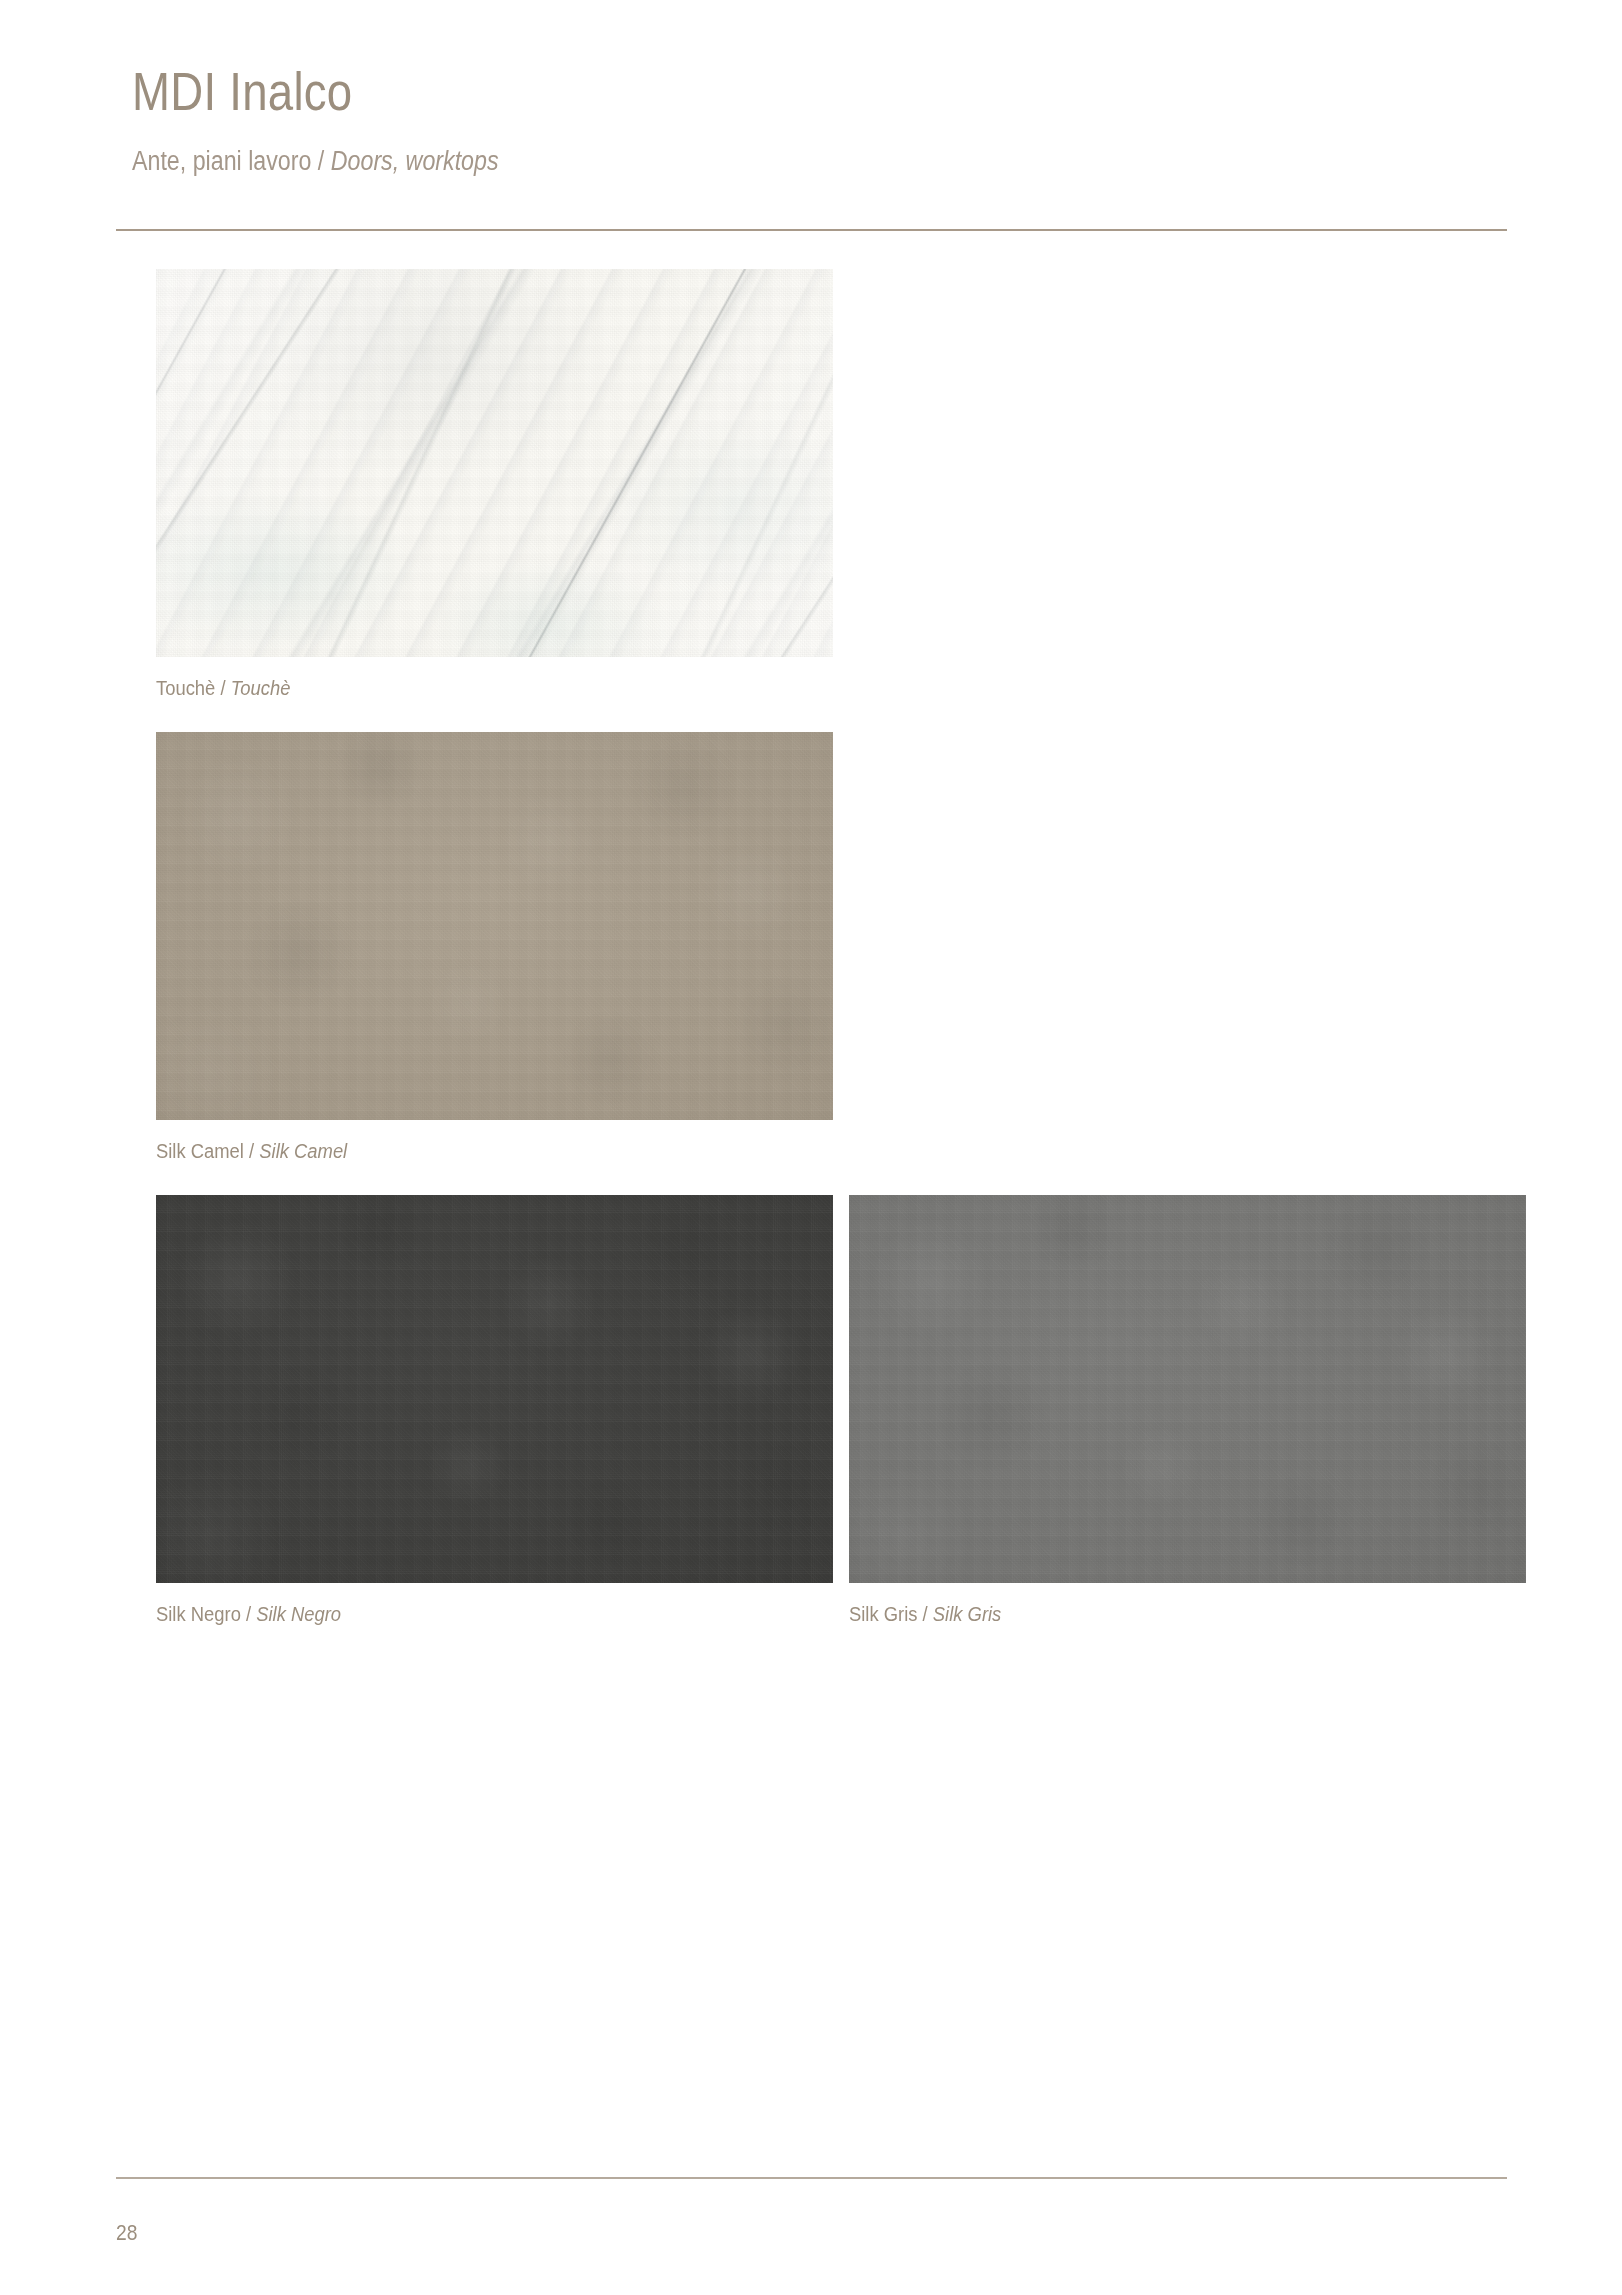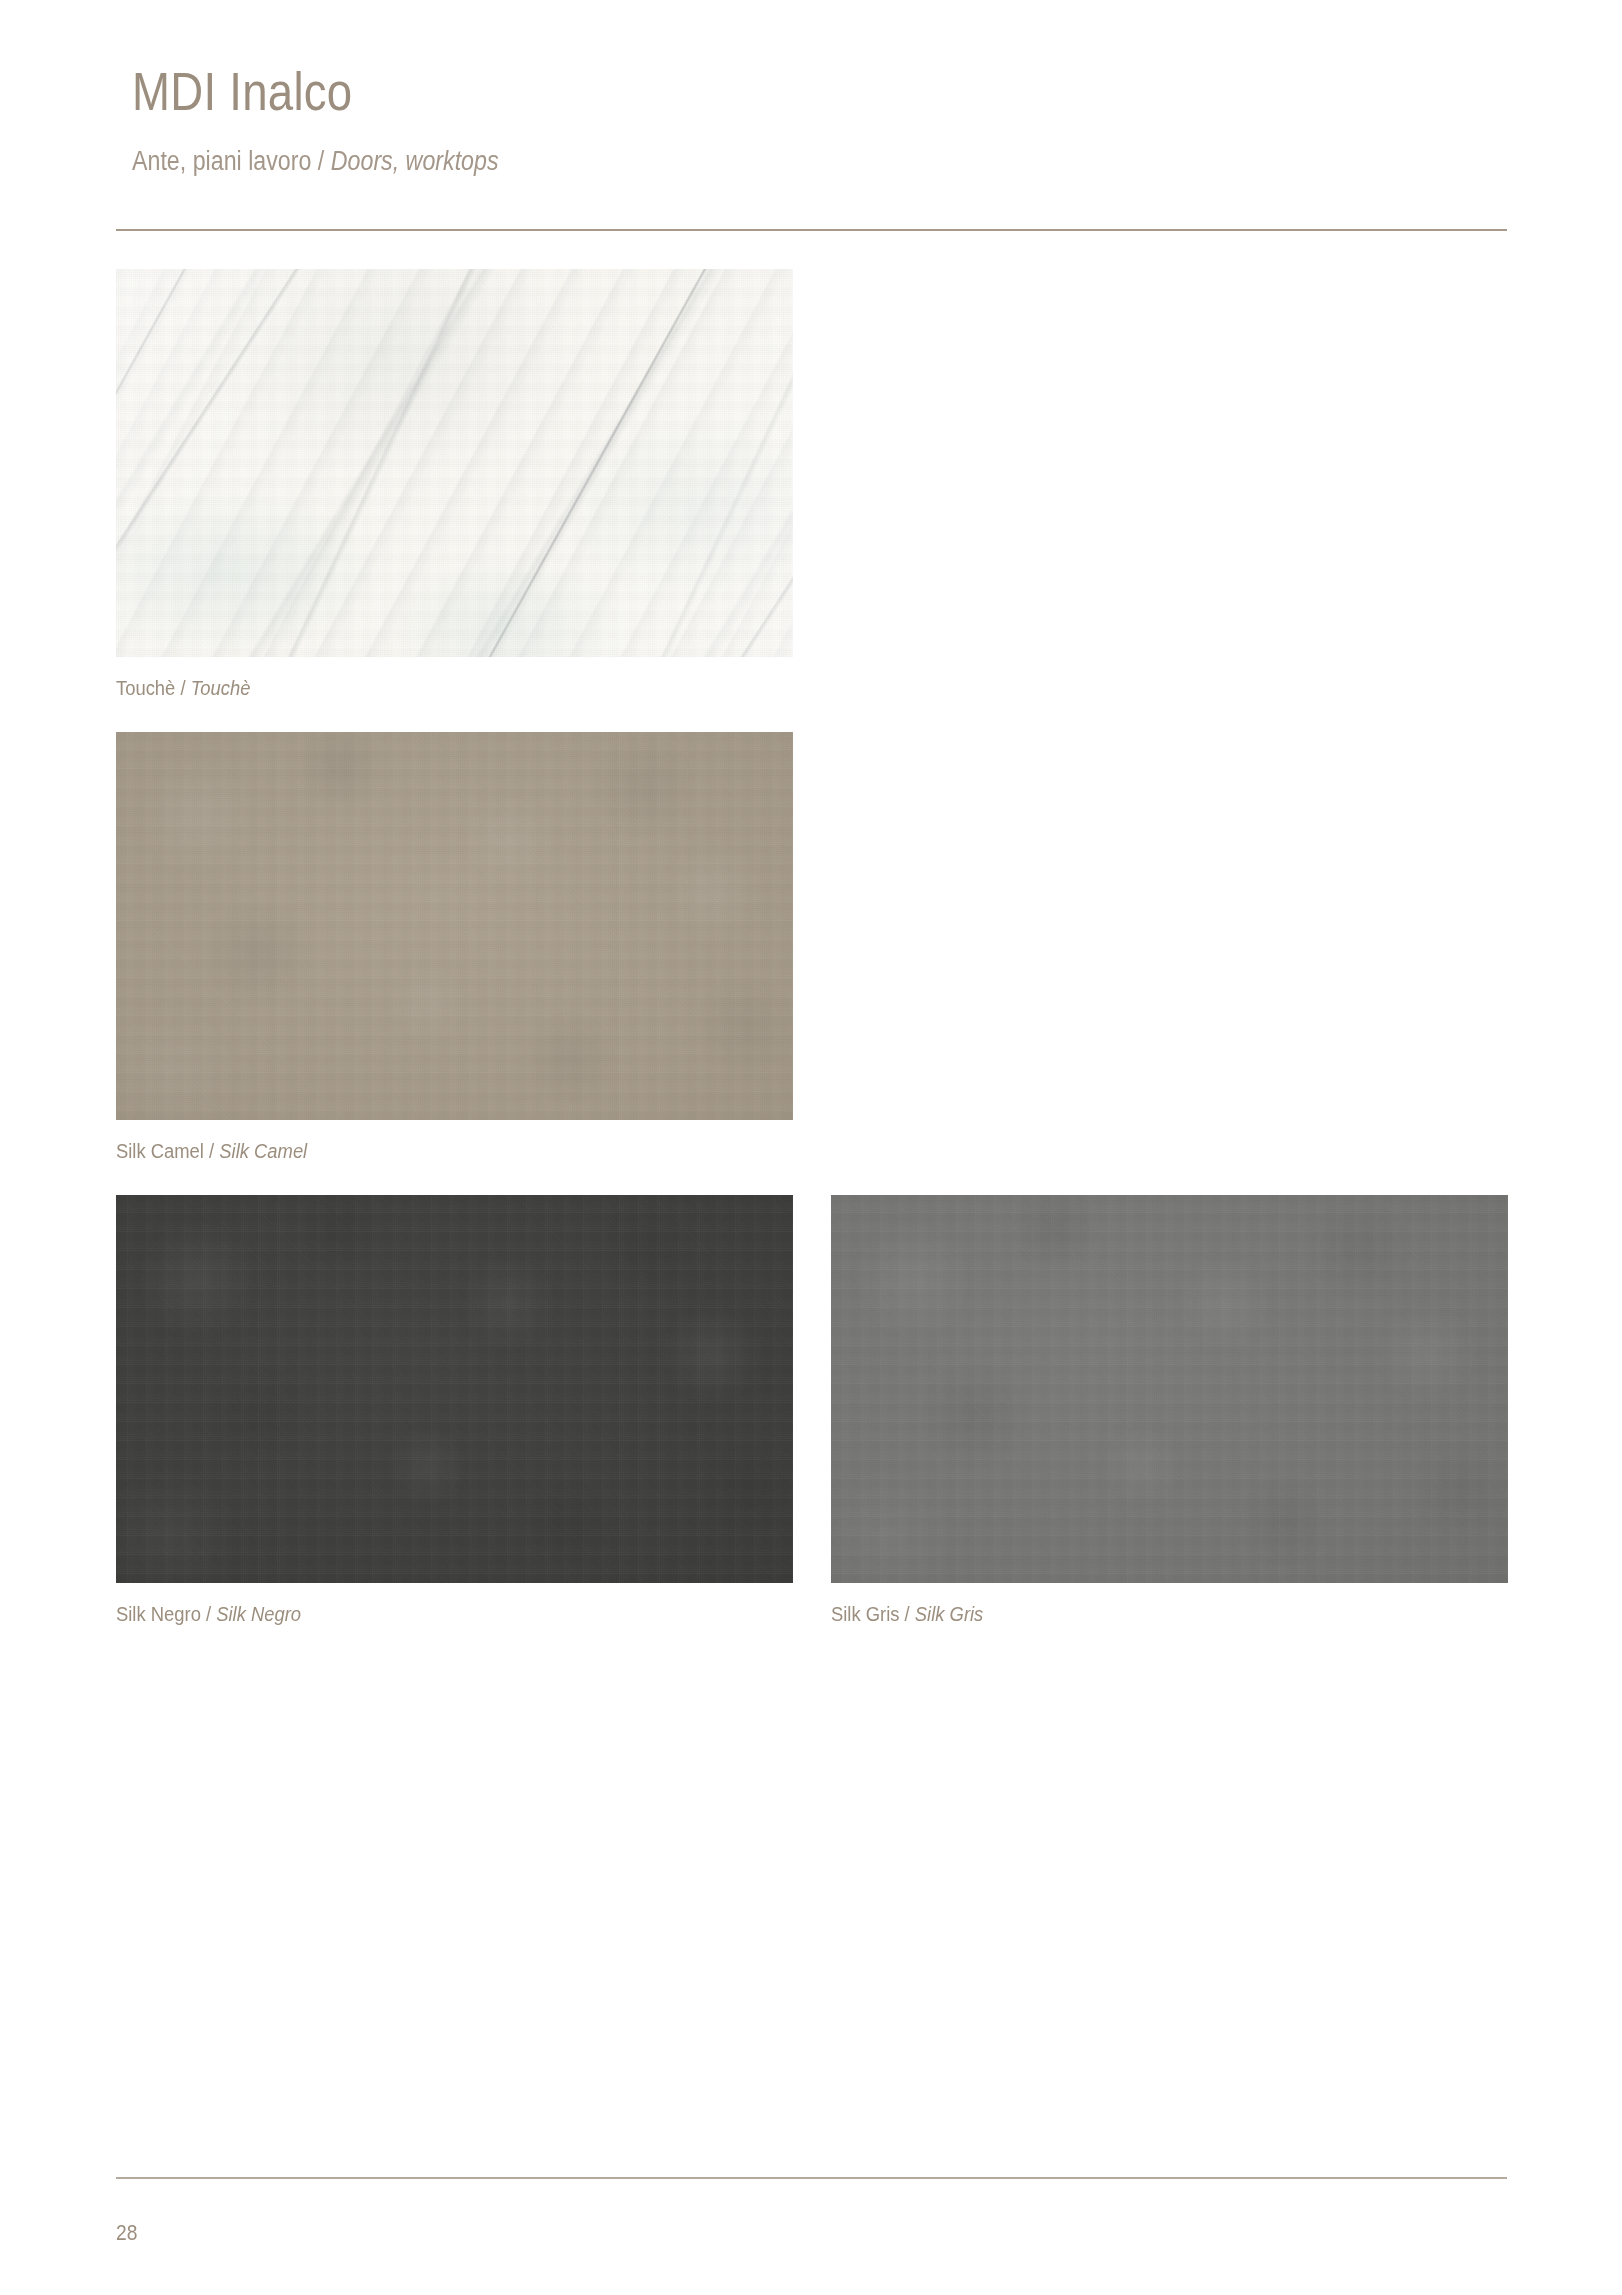--- a/index.html
+++ b/index.html
@@ -71,22 +71,23 @@
   
   .grid {
     position: absolute;
     left: 116px;
     top: 269px;
     width: 1391px;
   }
 
   .row {
     display: flex;
-    gap: 38px;
+    gap: 16px;
     margin-bottom: 34px;
+    margin-left: 40px;
   }
 
   .cell {
     width: 677px;
   }
 
   .swatch {
     width: 677px;
     height: 388px;
     position: relative;

